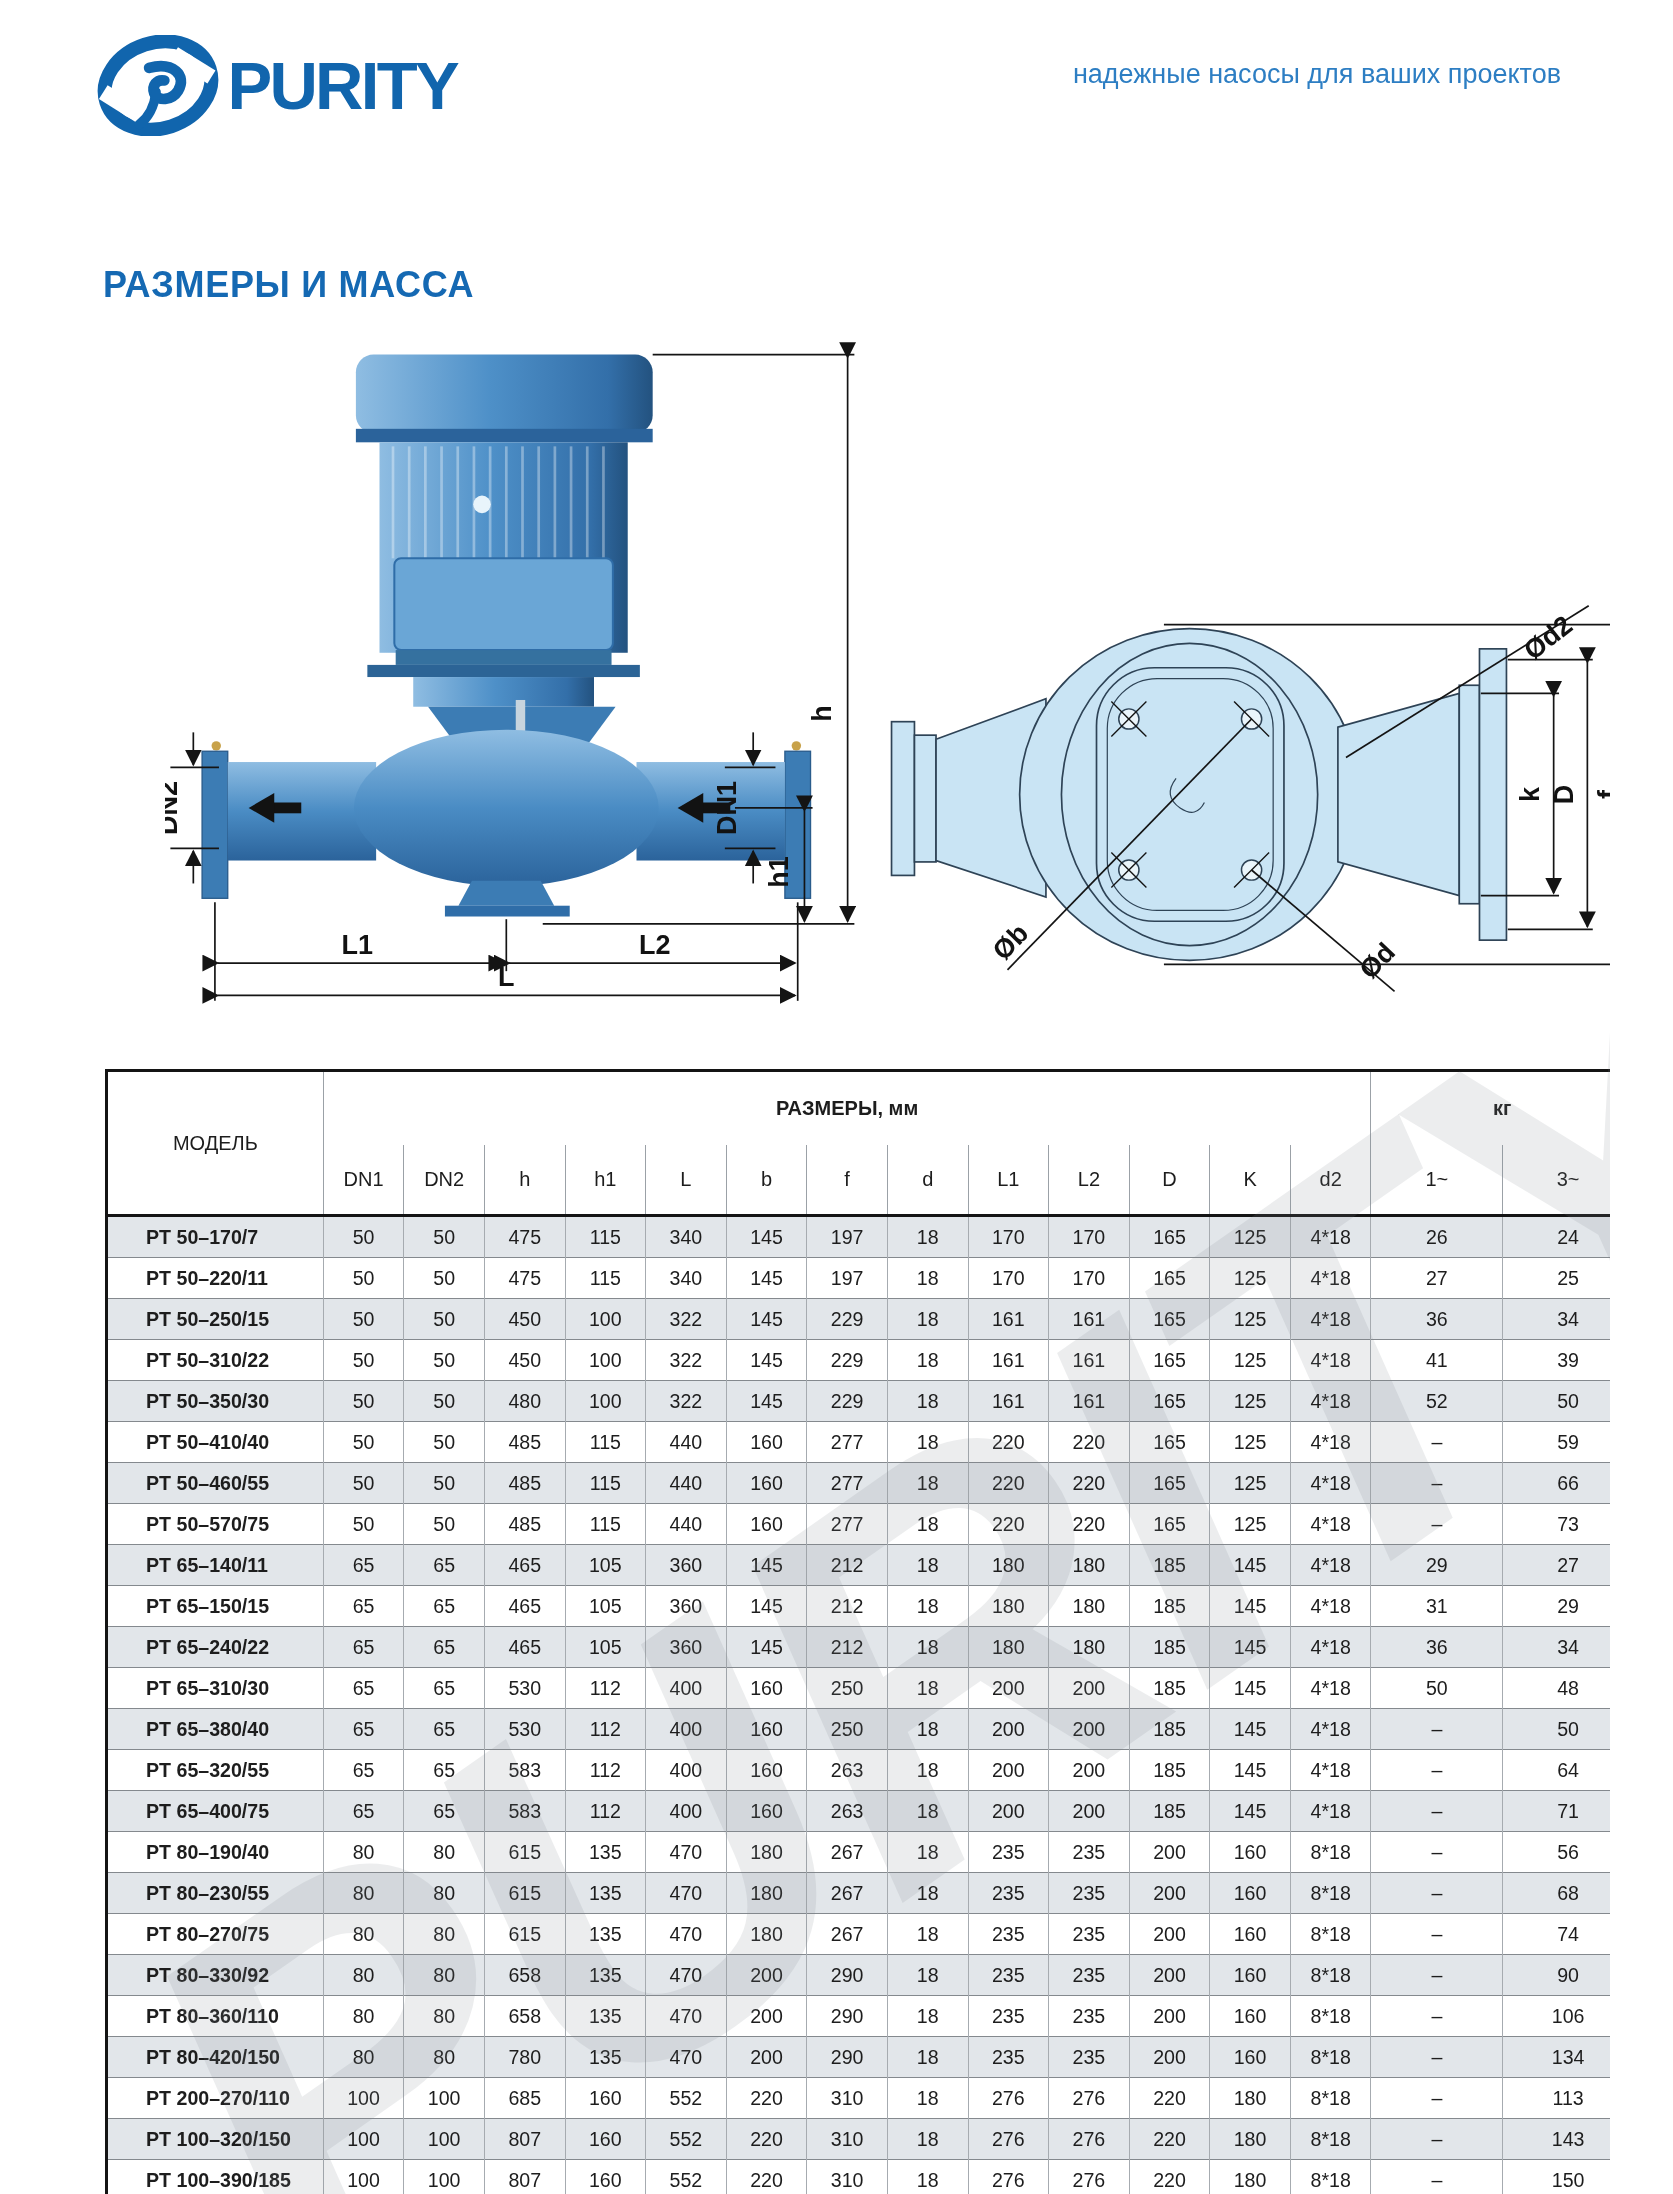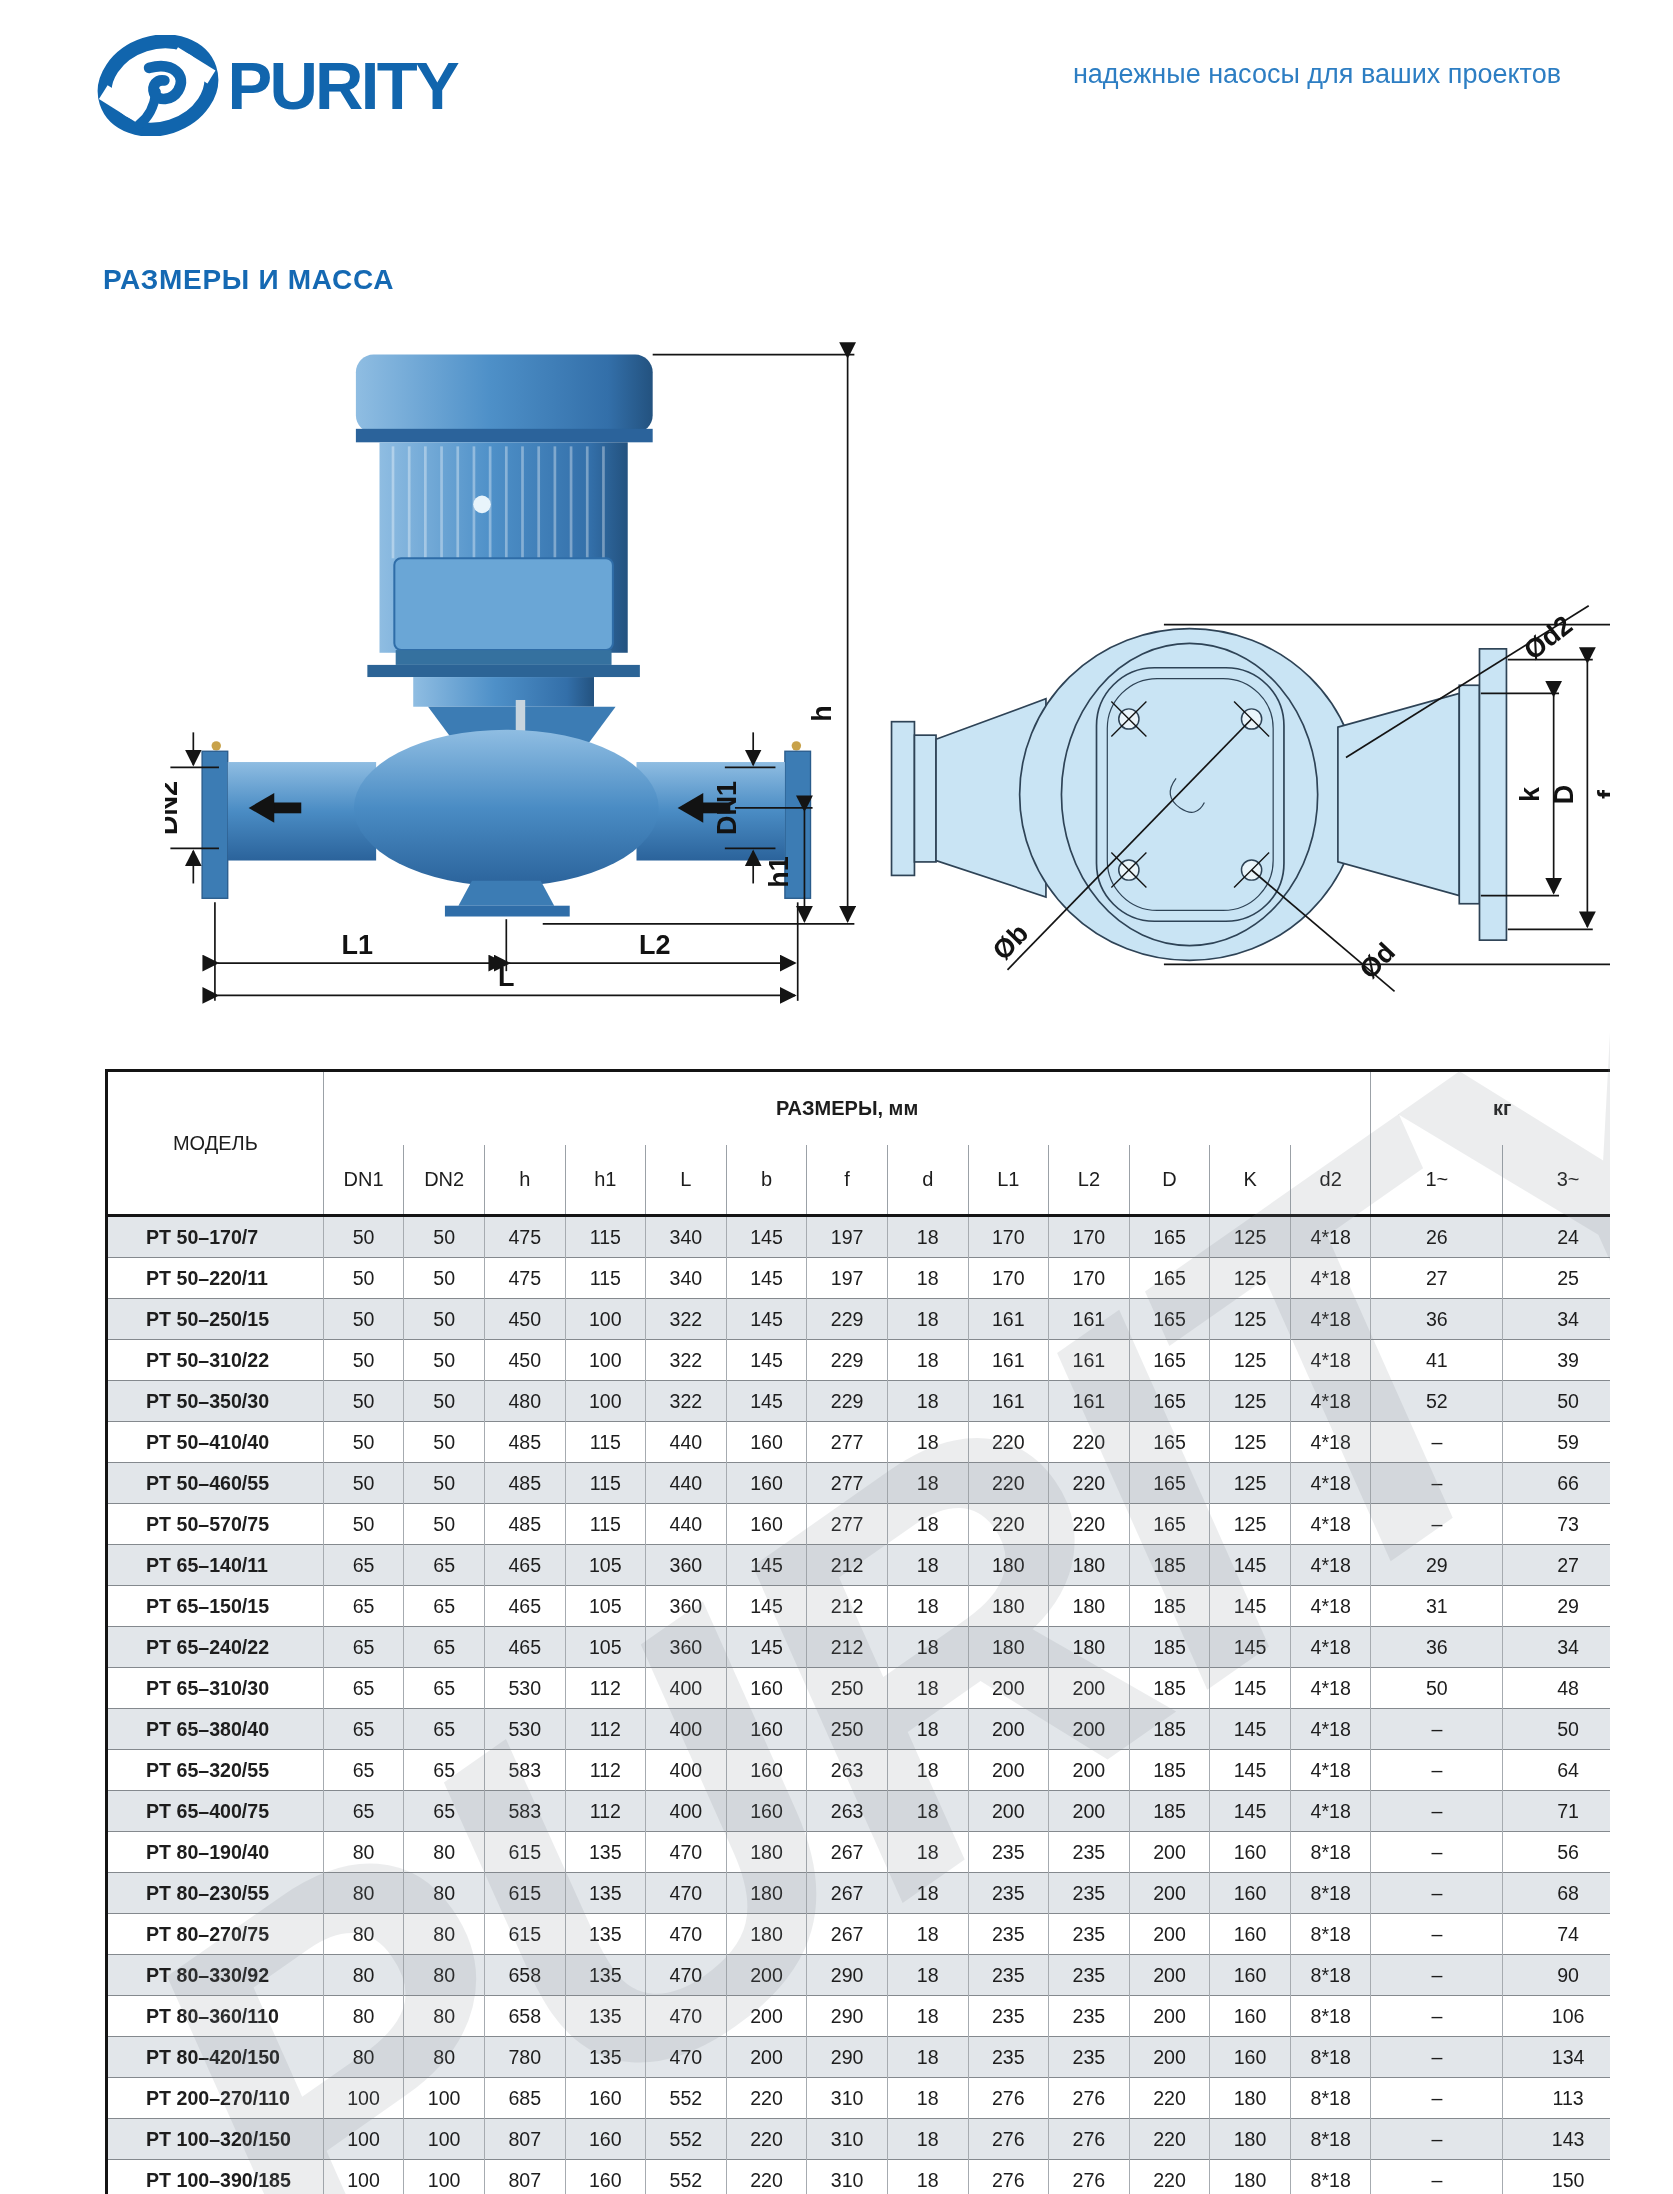--- a/index.html
+++ b/index.html
@@ -5,21 +5,21 @@
   html,body{margin:0;padding:0;background:#ffffff;}
   body{font-family:"Liberation Sans", sans-serif; color:#1d1d1d;}
   .page{position:relative;width:1610px;height:2194px;background:#ffffff;overflow:hidden;}
 
   
   .logo{position:absolute;left:94px;top:35px;display:flex;align-items:center;}
   .logo-word{font-size:67px;font-weight:bold;color:#1165ad;letter-spacing:-2.7px;line-height:1;margin-left:5.4px;}
   .tagline{position:absolute;right:49px;top:59px;font-size:27px;color:#2d7ec3;}
 
   
-  .sec-title{position:absolute;left:103px;top:264px;font-size:28px;font-weight:bold;color:#1569b3;letter-spacing:0.7px;}
+  .sec-title{position:absolute;left:103px;top:264px;font-size:36px;font-weight:bold;color:#1569b3;letter-spacing:0.7px;}
 
   
   .fig-front{position:absolute;left:165px;top:307px;width:715px;height:732px;}
   .fig-top{position:absolute;left:874px;top:592px;width:799px;height:405px;}
   .dim-label{font-weight:bold;font-size:40px;fill:#121212;}
   .dim-line{stroke:#141414;stroke-width:2.5;fill:none;}
   .outline{stroke:#2e4356;stroke-width:2.5;fill:#c9e4f4;}
   .outline-thin{stroke:#2e4356;stroke-width:1.8;fill:none;}
 
   

